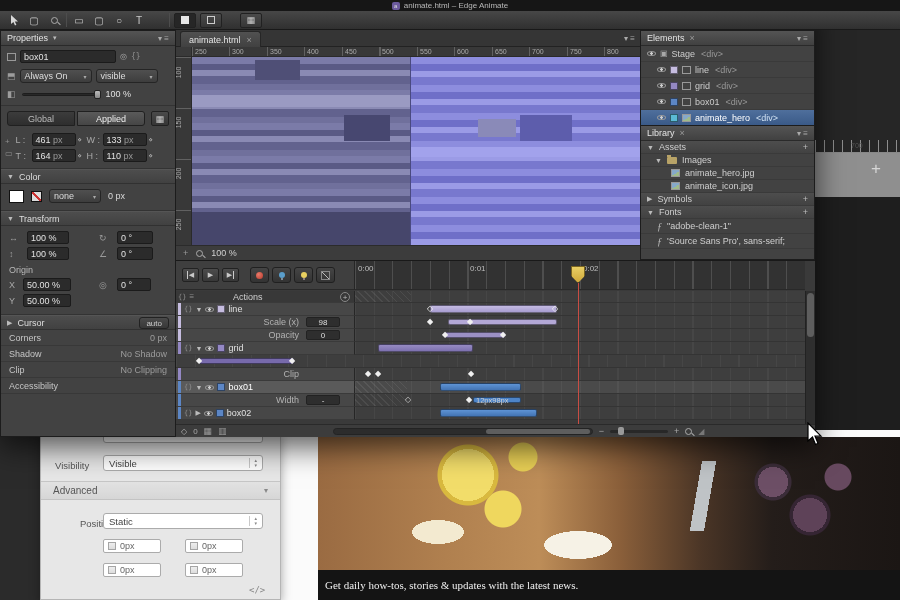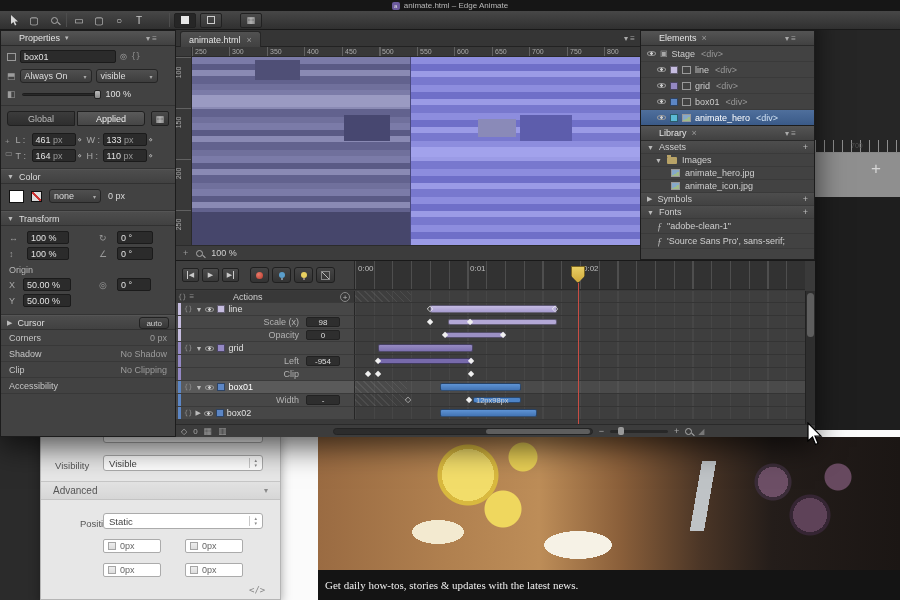--- a/index.html
+++ b/index.html
@@ -22,21 +22,21 @@
 .inbox { background:#2b2b2b; border:1px solid #1b1b1b; border-radius:2px; color:#e2e2e2;
   height:13px; display:flex; align-items:center; padding:0 3px; font-size:9px; }
 .sechead { display:flex; align-items:center; gap:5px; height:15px; padding:0 6px;
   background:linear-gradient(#4d4d4d,#414141); border-top:1px solid #555; border-bottom:1px solid #313131;
   color:#dedede; font-size:9px; }
 .kv { display:flex; align-items:center; height:16px; padding:0 8px; border-bottom:1px solid #383838; color:#c6c6c6; }
 .kv .val { margin-left:auto; color:#9c9c9c; }
 
 
 .panel { position:absolute; background:#424242; border:1px solid #1c1c1c; }
-.phead { height:15px; display:flex; align-items:center; gap:5px; padding:0 18px;
+.phead { height:15px; display:flex; align-items:center; gap:5px; padding:0 6px;
   background:linear-gradient(#545454,#414141); border-bottom:1px solid #2a2a2a; color:#e3e3e3; }
 .phead .menu { margin-left:auto; color:#aaa; font-size:8px; }
 .pclose { color:#999; font-size:9px; }
 
 
 .erow { display:flex; align-items:center; gap:4px; height:16px; padding:0 6px; border-bottom:1px solid #3a3a3a; }
 .erow.child { padding-left:16px; }
 .erow.sel { background:linear-gradient(#4f6f9c,#3a5a88); }
 .eicon { width:9px; height:8px; border:1px solid #999; flex:none; }
 .eicon.img { background:linear-gradient(150deg,#86a9c9 55%,#9fbb8a 55%); }
@@ -561,25 +561,20 @@
           <span class="eye"></span>
           <span class="chip" style="background:#9488c4;"></span>
           <span>grid</span>
         </div>
         <div class="tlane">
           <span class="bar" style="left:23px;width:95px;background:linear-gradient(#968bc2,#7d71b0);"></span>
         </div>
       </div>
 
       <div class="trow">
-        <div class="tname">
-          <span class="strip" style="background:#9488c4;"></span>
-          <span class="sublabel">Left</span>
-          <span class="valbox">-954</span>
-        </div>
         <div class="tlane">
           <span class="bar thin" style="left:23px;width:95px;background:#776aab;"></span>
           <span class="kf" style="left:20px;">◆</span>
           <span class="kf" style="left:113px;">◆</span>
         </div>
       </div>
 
       <div class="trow">
         <div class="tname">
           <span class="strip" style="background:#9488c4;"></span>

